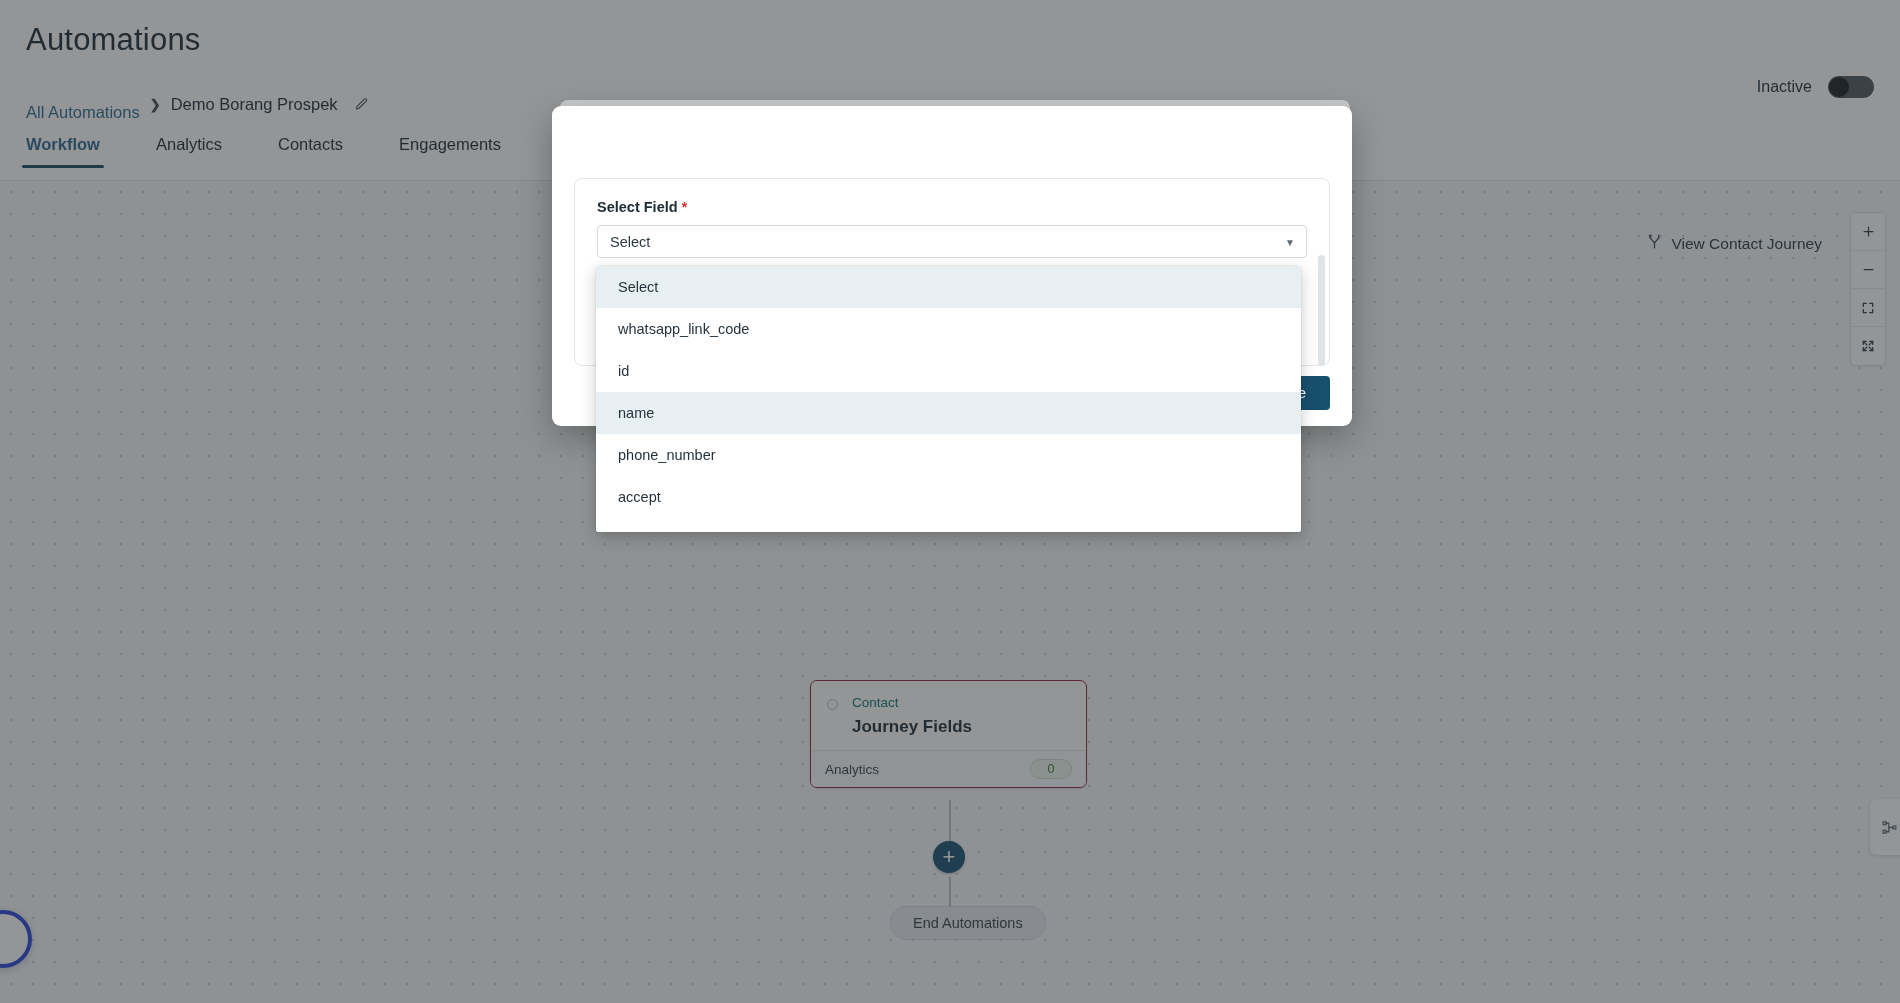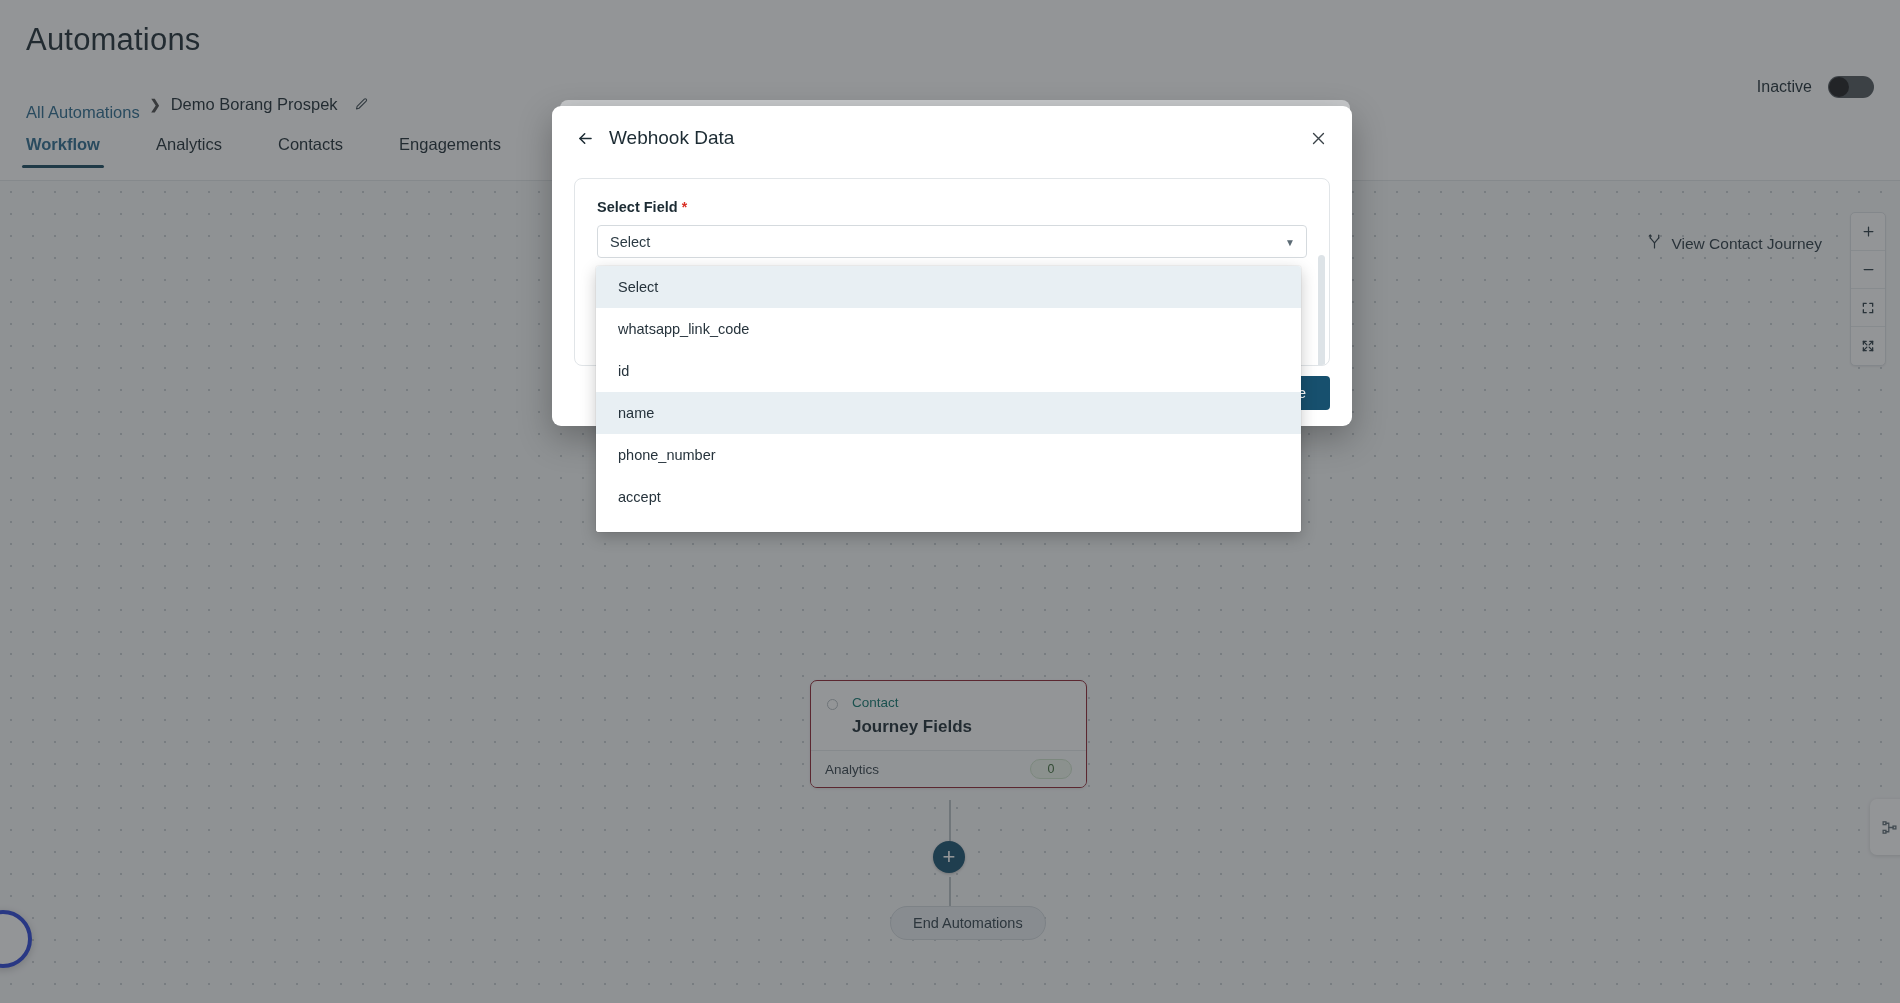--- a/index.html
+++ b/index.html
@@ -332,34 +332,20 @@
 
       <div class="chat-bubble"></div>
     </div>
   </div>
 
   <div class="overlay"></div>
 
   <div class="modal-shadowcard"></div>
 
   <div class="modal">
-    <div class="modal-head">
-      <span class="back-ico">
-        <svg width="19" height="19" viewBox="0 0 24 24" fill="none" stroke="#1c2b33" stroke-width="1.9" stroke-linecap="round" stroke-linejoin="round">
-          <path d="M19 12H5"></path>
-            <path d="m11 18-6-6 6-6"></path>
-        </svg>
-      </span>
-      <span class="modal-title">Webhook Data</span>
-      <span class="close-ico">
-        <svg width="17" height="17" viewBox="0 0 24 24" stroke="#3a4248" stroke-width="1.9" stroke-linecap="round">
-            <path d="M5 5l14 14M19 5 5 19"></path>
-          </svg>
-      </span>
-    </div>
 
     <div class="modal-card">
       <div class="field-label">
         <span>Select Field</span>
         <span class="req">*</span>
       </div>
       <div class="select-box">
         <span>Select</span>
         <span class="select-caret">▼</span>
       </div>

